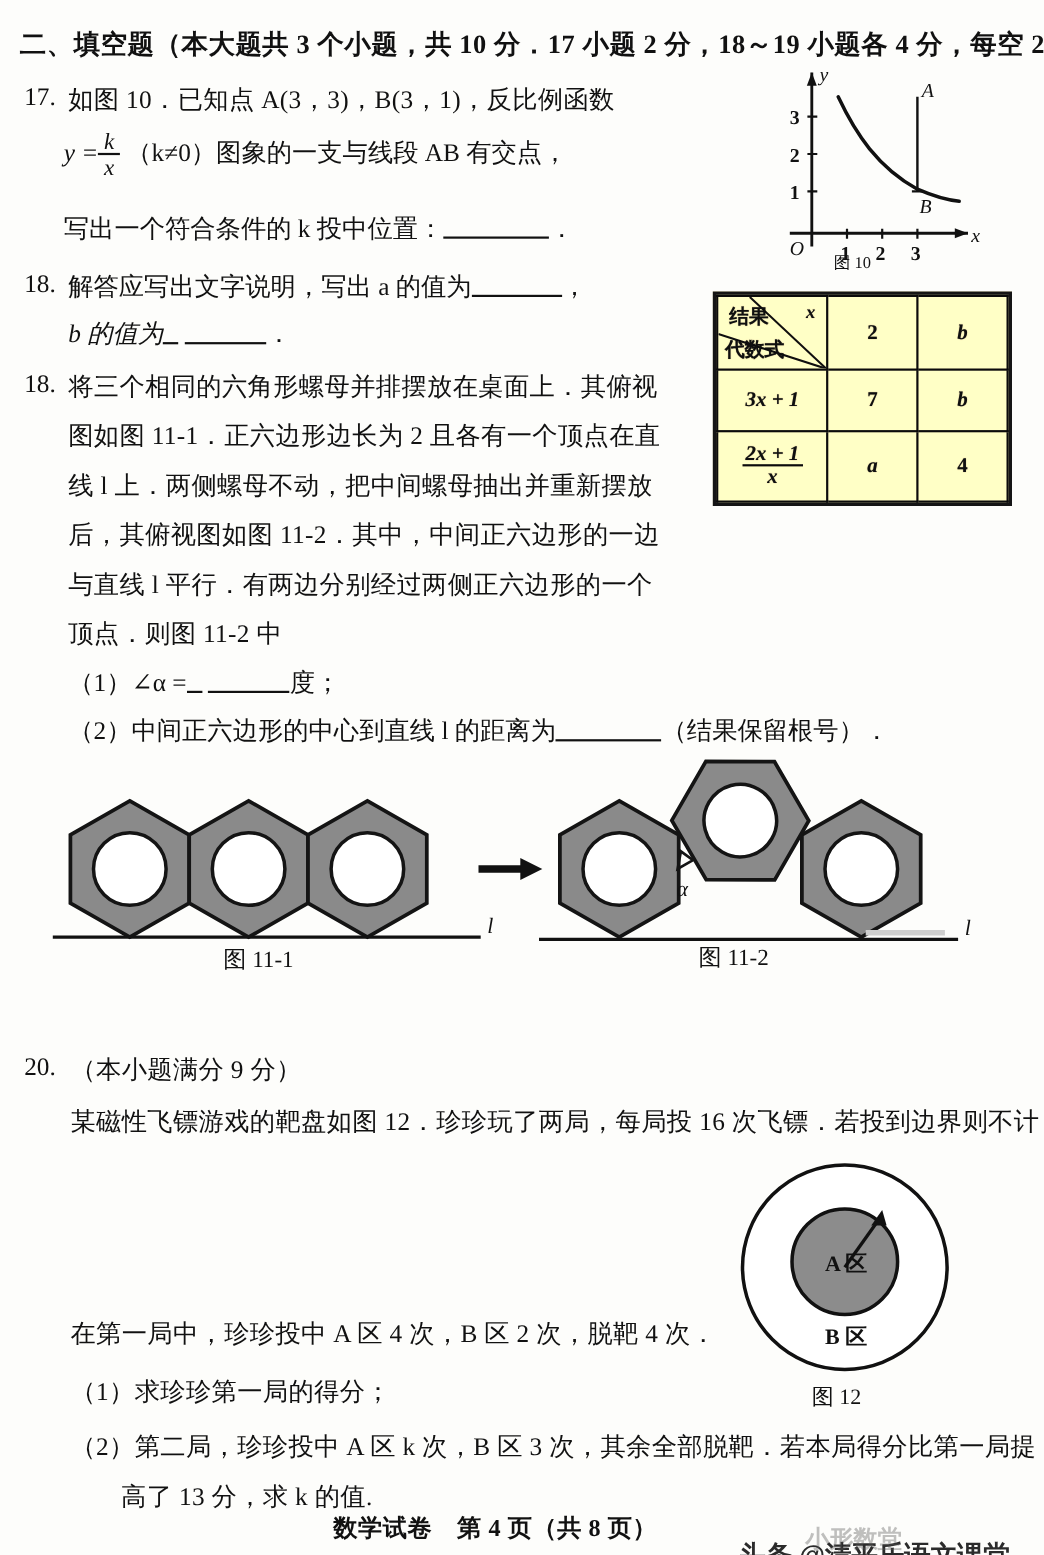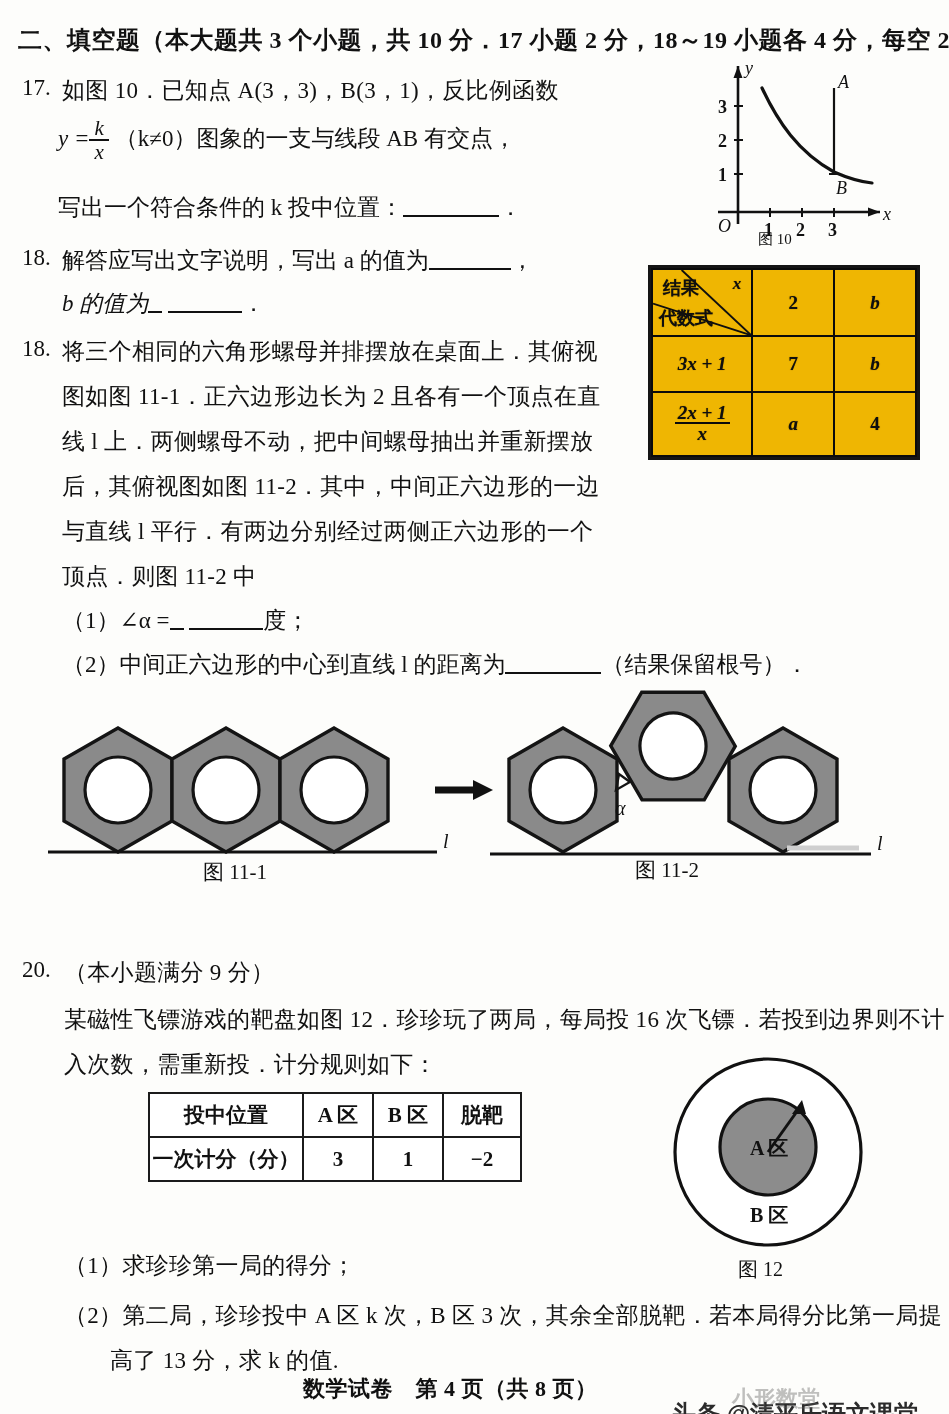--- a/index.html
+++ b/index.html
@@ -40,21 +40,21 @@
   .frac .num{display:block;border-bottom:2px solid #111;padding:0 5px;font-size:21px;}
   .frac .den{display:block;padding:0 5px;font-size:21px;}
 
   
   #fig10{position:absolute;left:700px;top:52px;width:210px;height:205px;}
   #fig10 .cap{position:absolute;left:58px;top:178px;font-size:15px;white-space:nowrap;}
 
   
   #tbl18{
     position:absolute;left:648px;top:265px;width:272px;height:195px;
-    border:3px solid #1a1a1a;background:#eab308;
+    border:3px solid #1a1a1a;background:#fef9c3;
     box-sizing:border-box;
     filter:blur(.35px) contrast(1.05);
   }
   #tbl18 table{width:100%;height:100%;border-collapse:collapse;}
   #tbl18 td{
     border:2px solid #111;text-align:center;vertical-align:middle;
     font-size:19px;font-weight:bold;color:#141414;
     font-family:"Liberation Serif",serif;
     text-shadow:0 0 1px rgba(0,0,0,.5);
   }
@@ -274,52 +274,36 @@
       <line x1="300" y1="170" x2="372" y2="170" stroke="#cfcfcf" stroke-width="5"></line>
       <text x="390" y="172" font-size="20" font-style="italic" font-family="Liberation Serif, serif" fill="#111">l</text>
     </svg>
     <div class="figcap" style="left:148px;top:178px;">图 11-2</div>
   </div>
 
 
   <div class="qnum" style="left:22px;top:957px;">20.</div>
   <div class="line" style="left:64px;top:957px;">（本小题满分 9 分）</div>
   <div class="line" style="left:64px;top:1004px;">某磁性飞镖游戏的靶盘如图 12．珍珍玩了两局，每局投 16 次飞镖．若投到边界则不计</div>
-  <div class="line" style="left:64px;top:1049px;">入次数，需重新投．计分规则如下：</div>
-
-  <table id="tbl20">
-    <tbody>
-        <tr>
-      <td class="c0">投中位置</td>
-      <td class="c1">A 区</td>
-      <td class="c2">B 区</td>
-      <td class="c3">脱靶</td>
-    </tr>
-    <tr>
-      <td class="c0">一次计分（分）</td>
-      <td class="c1">3</td>
-      <td class="c2">1</td>
-      <td class="c3">−2</td>
-    </tr>
-  </tbody>
-    </table>
+
 
   <div id="fig12">
     <svg width="240" height="210" viewBox="0 0 240 210">
       <circle cx="118" cy="100" r="93" fill="#ffffff" stroke="#111" stroke-width="3.2"></circle>
       <circle cx="118" cy="95" r="48" fill="#8c8c8c" stroke="#111" stroke-width="3.2"></circle>
 
       <line x1="118" y1="100" x2="148" y2="58" stroke="#111" stroke-width="3"></line>
       <polygon points="152,48 142,62 156,62" fill="#111"></polygon>
       <text x="100" y="103" font-size="20" font-weight="bold" font-family="Liberation Serif, serif" fill="#111">A 区</text>
       <text x="100" y="170" font-size="20" font-weight="bold" font-family="Liberation Serif, serif" fill="#111">B 区</text>
     </svg>
     <div class="cap">图 12</div>
   </div>
 
+  <div class="line" style="left:64px;top:1197px;">在第一局中，珍珍投中 A 区 4 次，B 区 2 次，脱靶 4 次．</div>
   <div class="line" style="left:64px;top:1250px;">（1）求珍珍第一局的得分；</div>
   <div class="line" style="left:64px;top:1300px;">（2）第二局，珍珍投中 A 区 k 次，B 区 3 次，其余全部脱靶．若本局得分比第一局提</div>
   <div class="line" style="left:110px;top:1345px;">高了 13 分，求 k 的值.</div>
 
   <div id="footer">数学试卷　第 4 页（共 8 页）</div>
   <div id="wm">
     <span>头条 @清平乐语文课堂</span>
     <span class="ghost">小形数堂</span>
   </div>
 

